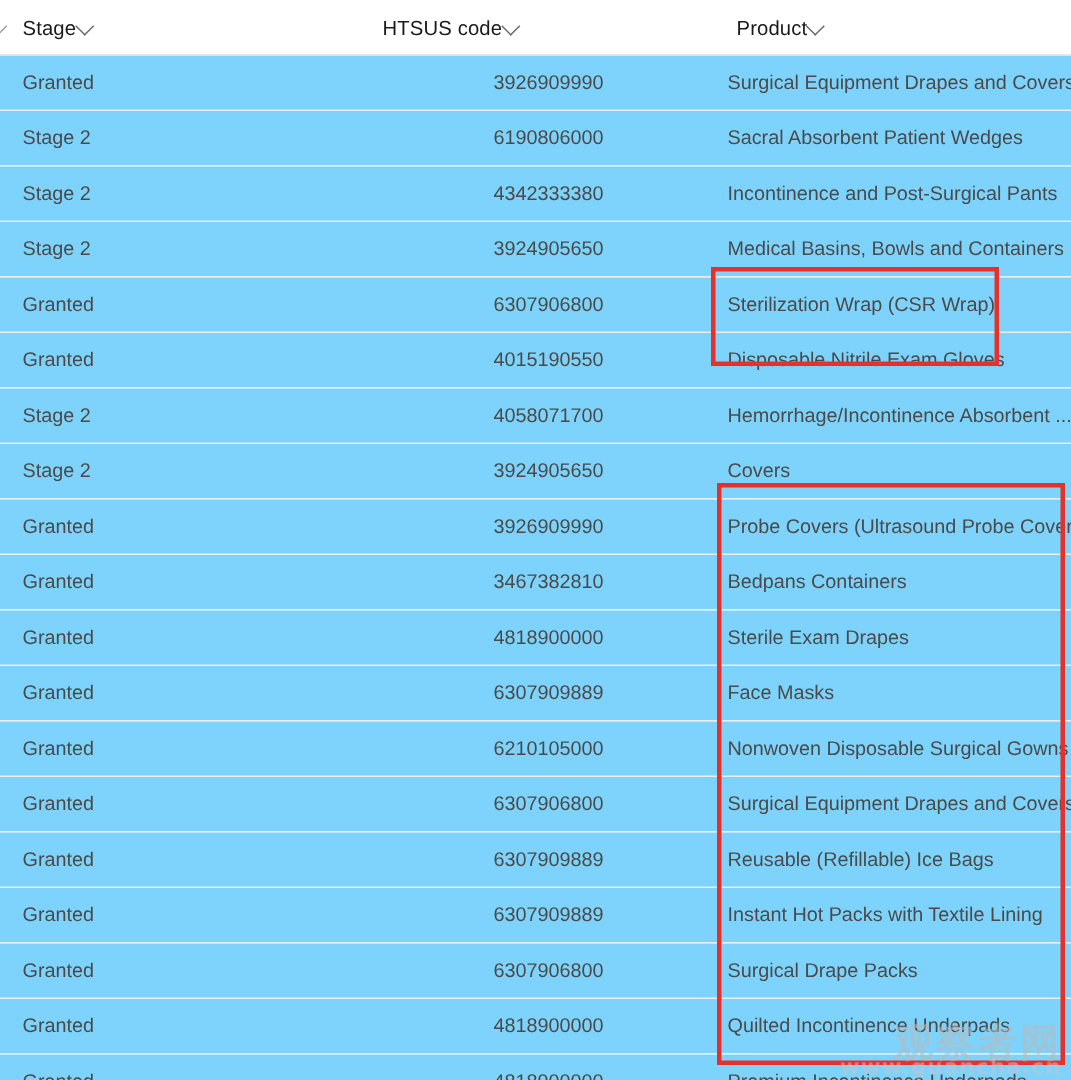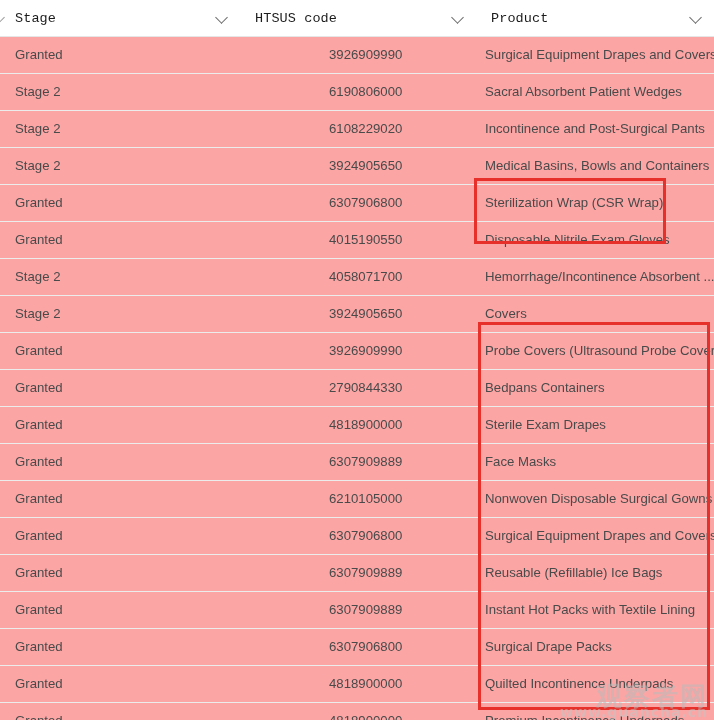--- a/index.html
+++ b/index.html
@@ -43,26 +43,25 @@
     border: 0;
     border-bottom: 1px solid #e6e6e6;
     background: #ffffff;
     height: 36px;
     vertical-align: middle;
   }
 
   .th-inner {
     display: flex;
     align-items: center;
-    justify-content: space-between;
+    justify-content: flex-start;
     height: 36px;
     padding-left: 15px;
     padding-right: 10px;
     box-sizing: border-box;
-    font-family: Liberation Mono, monospace;
   }
 
   .th-label {
     font-size: 13.5px;
     color: #1b1b1b;
     font-weight: 400;
     letter-spacing: 0.1px;
     white-space: nowrap;
   }
 
@@ -111,21 +110,21 @@
     height: 36px;
   }
 
   tbody td {
     padding: 0;
     margin: 0;
     border: 0;
     border-bottom: 1px solid #ececec;
     height: 36px;
     vertical-align: middle;
-    background: #fca5a5;
+    background: #7dd3fc;
   }
 
   .cell {
     display: block;
     height: 36px;
     line-height: 36px;
     font-size: 13.2px;
     color: #4a4a4a;
     white-space: nowrap;
     overflow: hidden;
@@ -244,21 +243,21 @@
           </td>
           <td>
             <span class="cell cell-product">Sacral Absorbent Patient Wedges</span>
           </td>
         </tr>
         <tr class="data-row">
           <td>
             <span class="cell cell-stage">Stage 2</span>
           </td>
           <td>
-            <span class="cell cell-htsus">6108229020</span>
+            <span class="cell cell-htsus">4342333380</span>
           </td>
           <td>
             <span class="cell cell-product">Incontinence and Post-Surgical Pants</span>
           </td>
         </tr>
         <tr class="data-row">
           <td>
             <span class="cell cell-stage">Stage 2</span>
           </td>
           <td>
@@ -321,21 +320,21 @@
           </td>
           <td>
             <span class="cell cell-product">Probe Covers (Ultrasound Probe Covers)</span>
           </td>
         </tr>
         <tr class="data-row">
           <td>
             <span class="cell cell-stage">Granted</span>
           </td>
           <td>
-            <span class="cell cell-htsus">2790844330</span>
+            <span class="cell cell-htsus">3467382810</span>
           </td>
           <td>
             <span class="cell cell-product">Bedpans Containers</span>
           </td>
         </tr>
         <tr class="data-row">
           <td>
             <span class="cell cell-stage">Granted</span>
           </td>
           <td>

